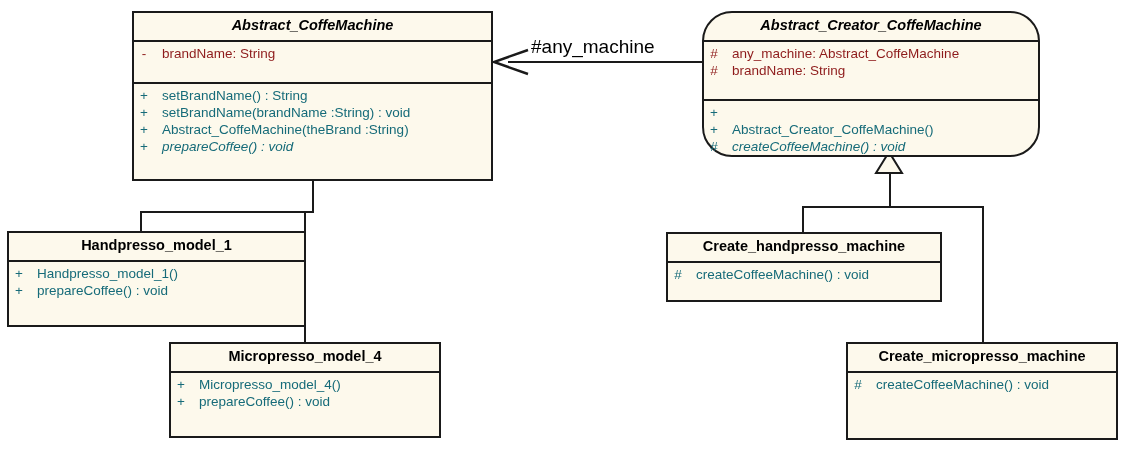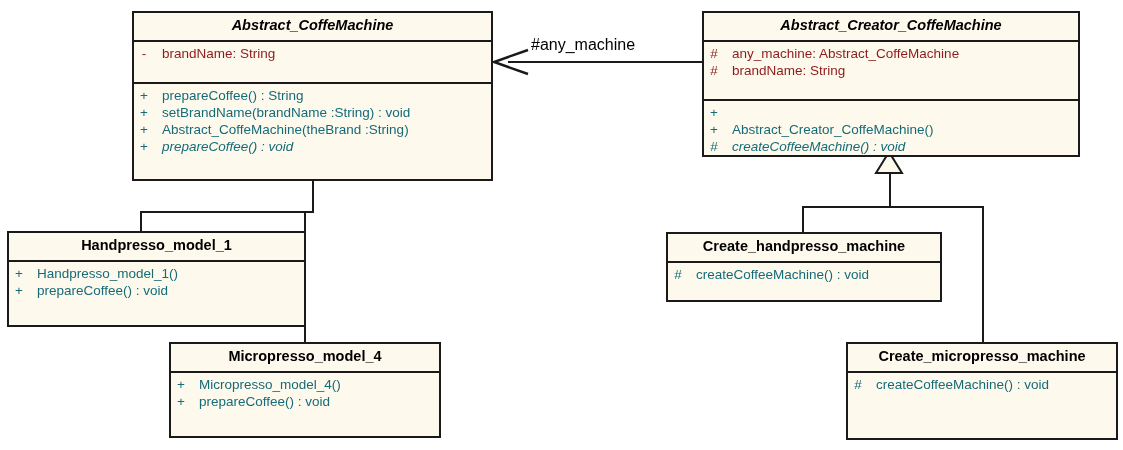--- a/index.html
+++ b/index.html
@@ -66,21 +66,21 @@
   .line {
     position: absolute;
     background: #1a1a1a;
     z-index: 2;
   }
   .line.h { height: 2px; }
   .line.v { width: 2px; }
 
   .assoc-label {
     position: absolute;
-    font-size: 16px;
+    font-size: 19px;
     color: #000000;
     white-space: nowrap;
     z-index: 6;
   }
 
   svg.overlay {
     position: absolute;
     left: 0;
     top: 0;
     width: 1123px;
@@ -121,38 +121,38 @@
     <div class="uml-name abstract">Abstract_CoffeMachine</div>
     <div class="uml-compartment attrs" style="height:33px;">
       <div class="uml-row">
         <span class="uml-vis">-</span>
         <span class="uml-text pad-left">brandName:  String</span>
       </div>
     </div>
     <div class="uml-compartment ops">
       <div class="uml-row">
         <span class="uml-vis">+</span>
-        <span class="uml-text pad-left">prepareCoffee() : String</span>
+        <span class="uml-text pad-left">setBrandName() : String</span>
       </div>
       <div class="uml-row">
         <span class="uml-vis">+</span>
         <span class="uml-text pad-left">setBrandName(brandName :String) : void</span>
       </div>
       <div class="uml-row">
         <span class="uml-vis">+</span>
         <span class="uml-text pad-left">Abstract_CoffeMachine(theBrand :String)</span>
       </div>
       <div class="uml-row">
         <span class="uml-vis">+</span>
         <span class="uml-text pad-left italic">prepareCoffee() : void</span>
       </div>
     </div>
   </div>
 
-  <div class="uml-class" style="left:702px; top:11px; width:378px; height:146px;">
+  <div class="uml-class" style="left:702px; top:11px; width:338px; height:146px;border-radius:30px;">
     <div class="uml-name abstract">Abstract_Creator_CoffeMachine</div>
     <div class="uml-compartment attrs" style="height:50px;">
       <div class="uml-row">
         <span class="uml-vis">#</span>
         <span class="uml-text pad-left">any_machine:  Abstract_CoffeMachine</span>
       </div>
       <div class="uml-row">
         <span class="uml-vis">#</span>
         <span class="uml-text pad-left">brandName:  String</span>
       </div>

